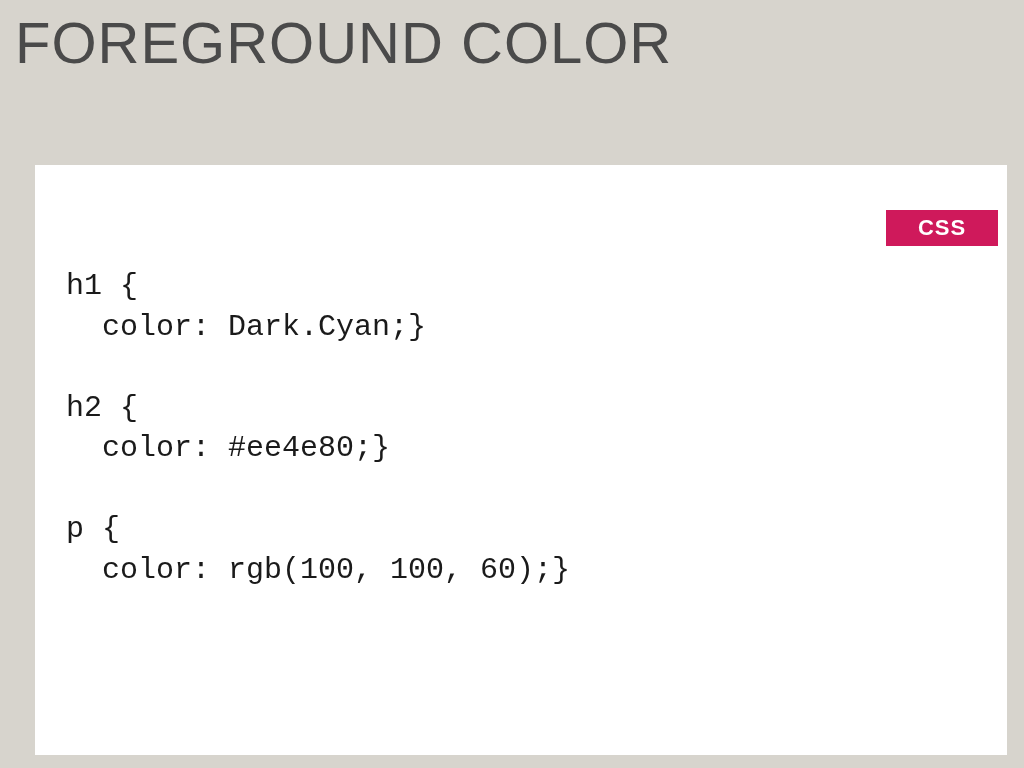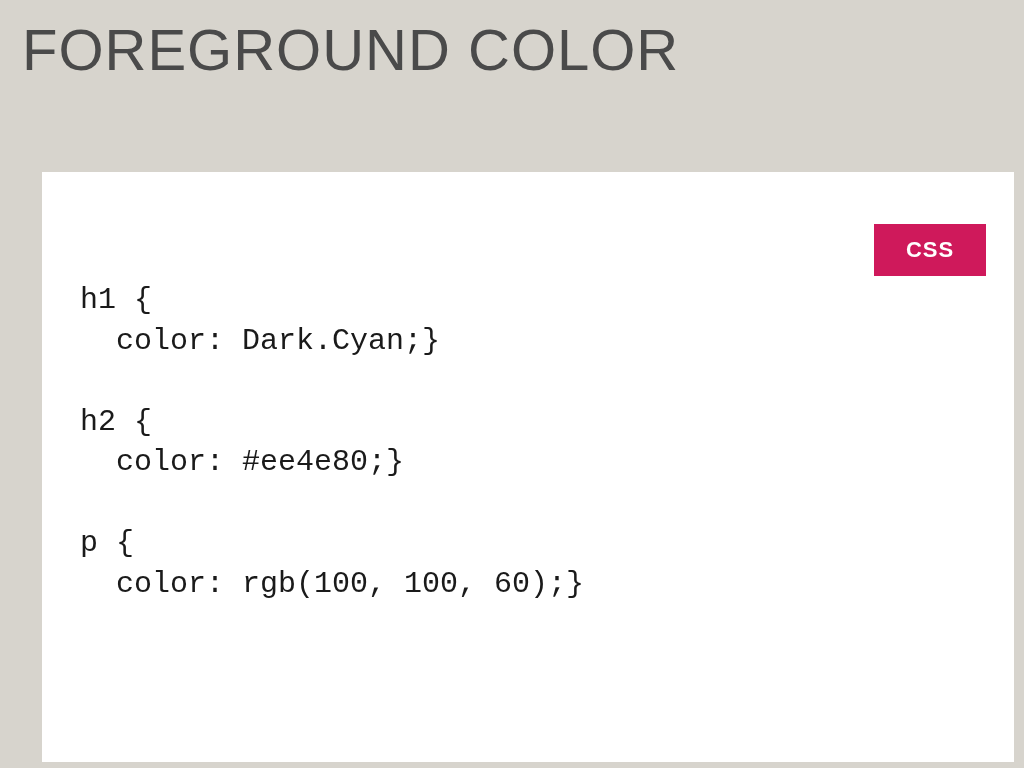--- a/index.html
+++ b/index.html
@@ -1,15 +1,15 @@
 <!DOCTYPE html>
 <html><head>
   <meta charset="utf-8">
   <style>
-    * { margin: 16px; padding: 0; box-sizing: border-box; }
+    * { margin: 9px; padding: 0; box-sizing: border-box; }
     html, body { width: 1024px; height: 768px; overflow: hidden; }
     body {
       background: #d7d4cd;
       font-family: Arial, Helvetica, sans-serif;
     }
     .title {
       position: absolute;
       left: 6px;
       top: 0px;
       font-size: 58px;
@@ -20,24 +20,24 @@
     .card {
       position: absolute;
       left: 26px;
       top: 156px;
       width: 972px;
       height: 590px;
       background: #ffffff;
     }
     .badge {
       position: absolute;
-      right: 12px;
+      right: 0;
       top: 36px;
       width: 112px;
-      height: 52px;
+      height: 36px;
       background: #cf195b;
       color: #ffffff;
       font-weight: 700;
       font-size: 22px;
       letter-spacing: 1px;
       display: flex;
       align-items: center;
       justify-content: center;
     }
     .code {

